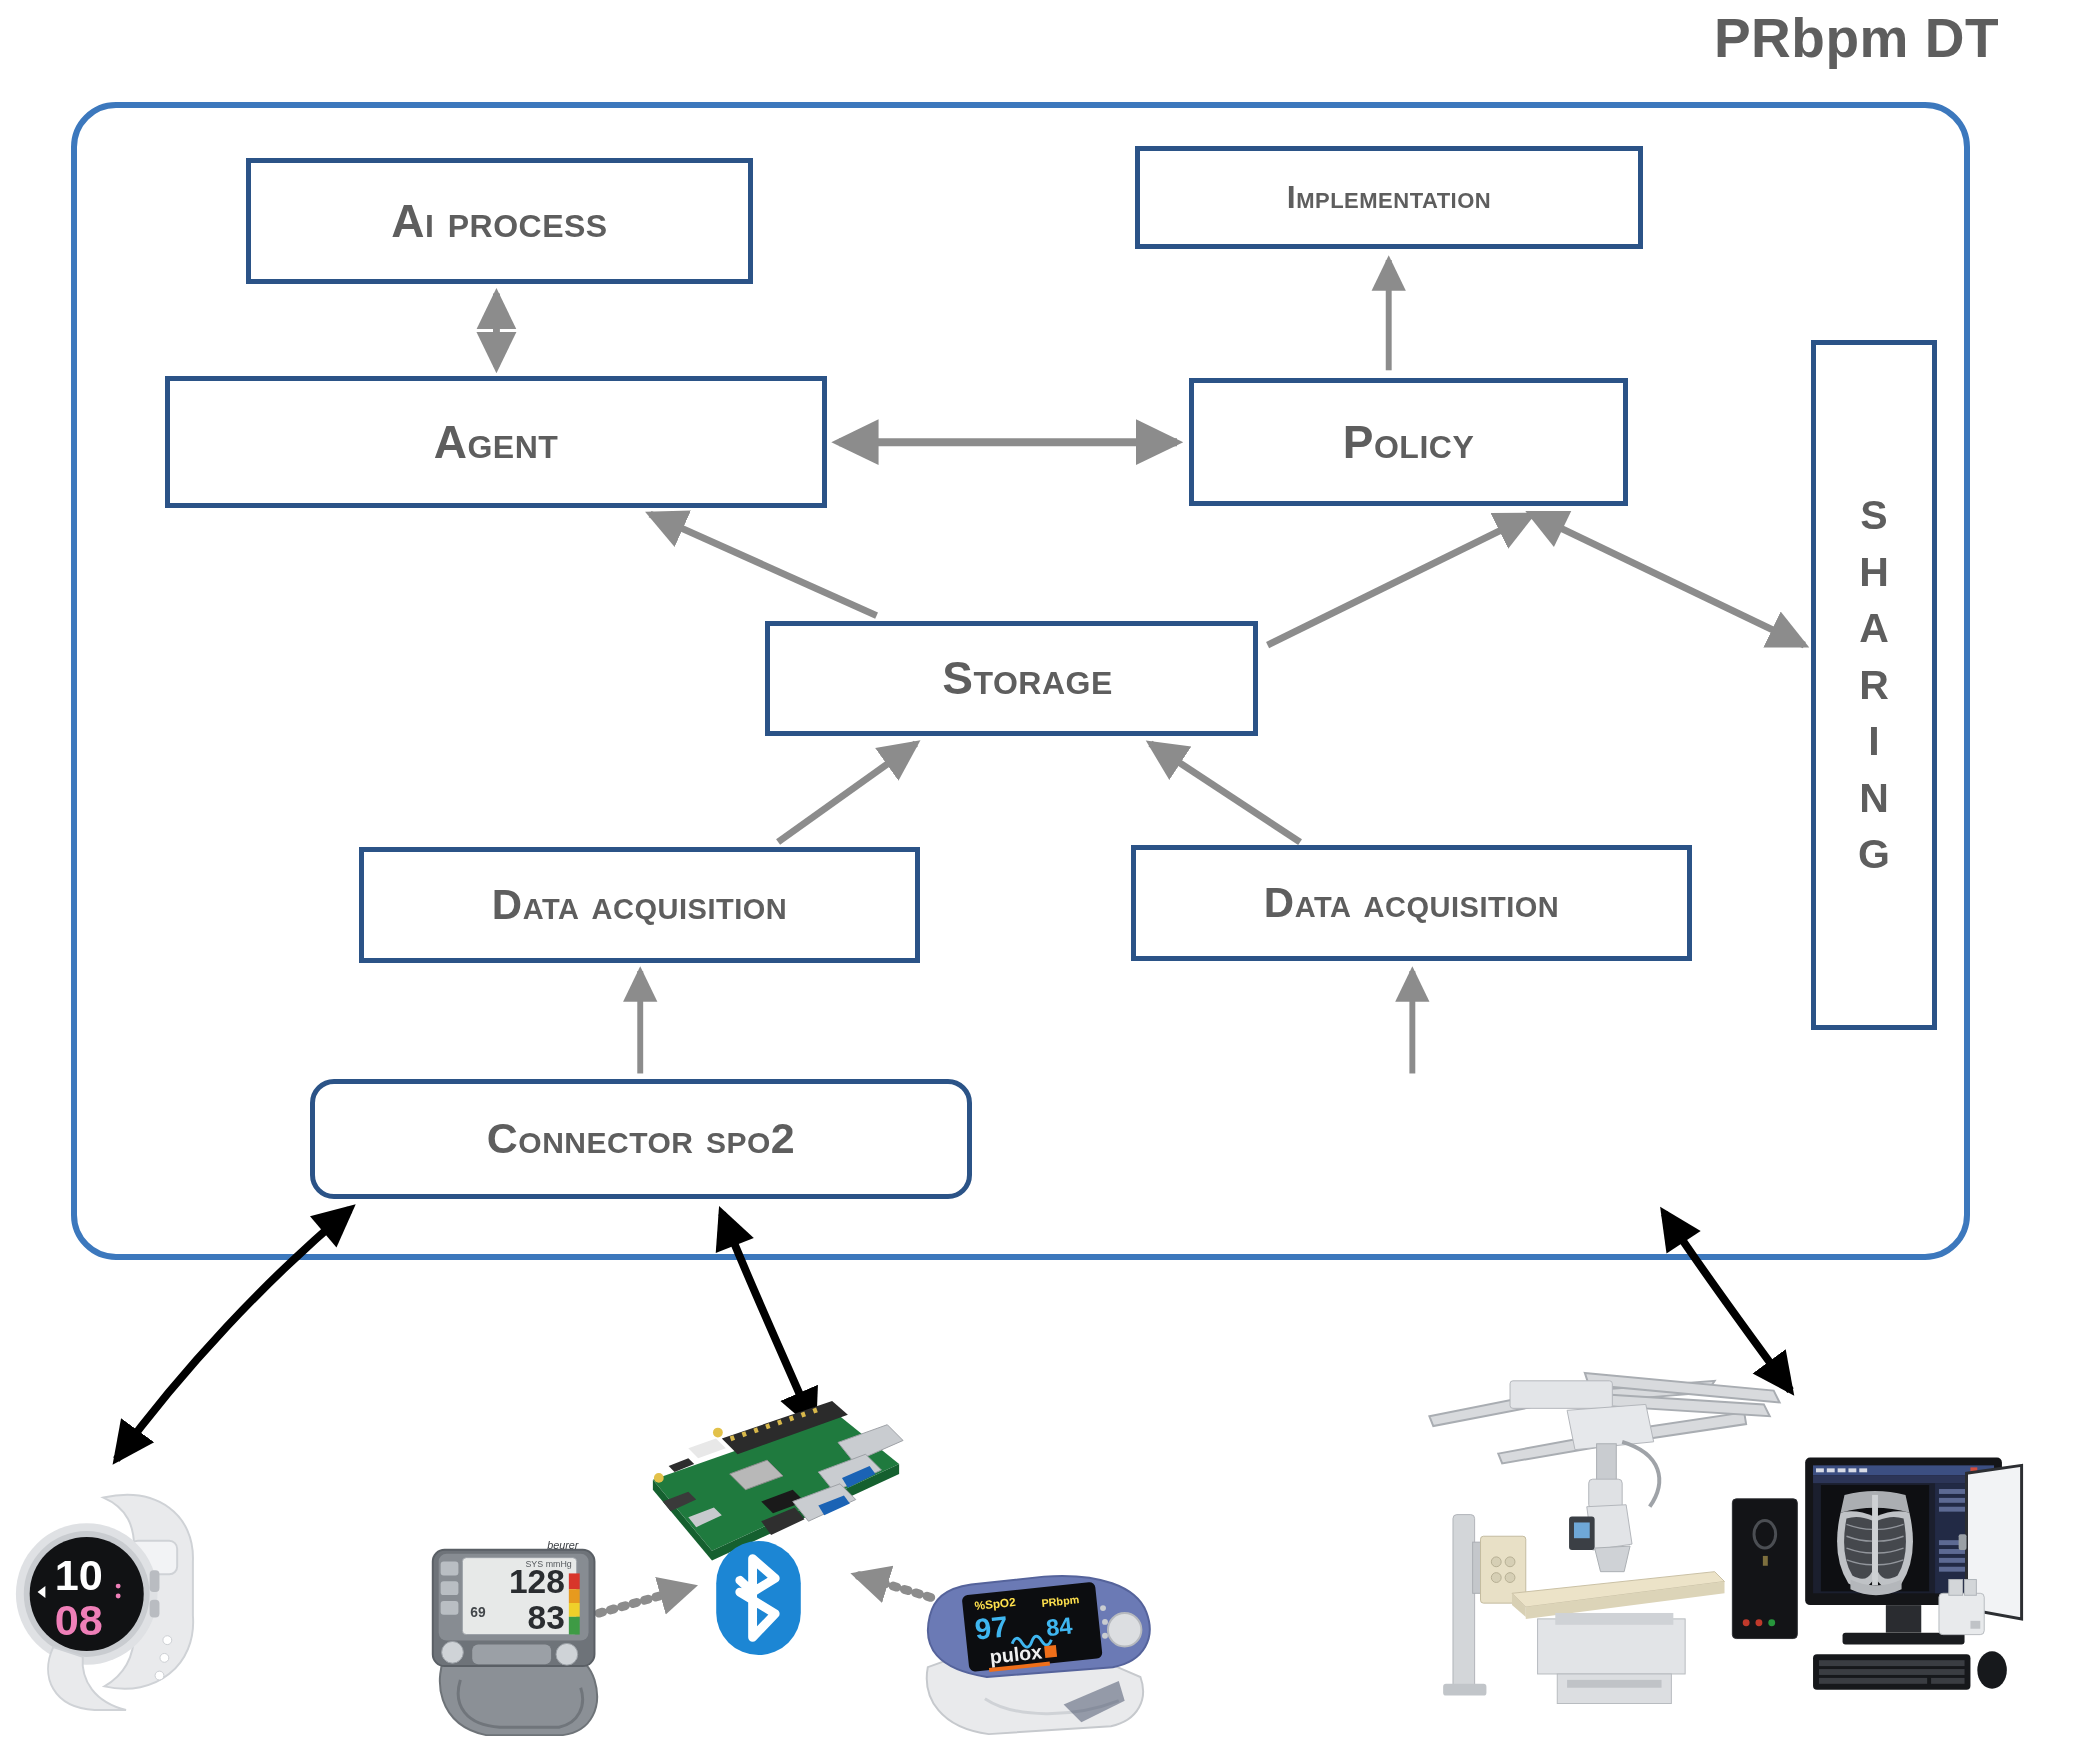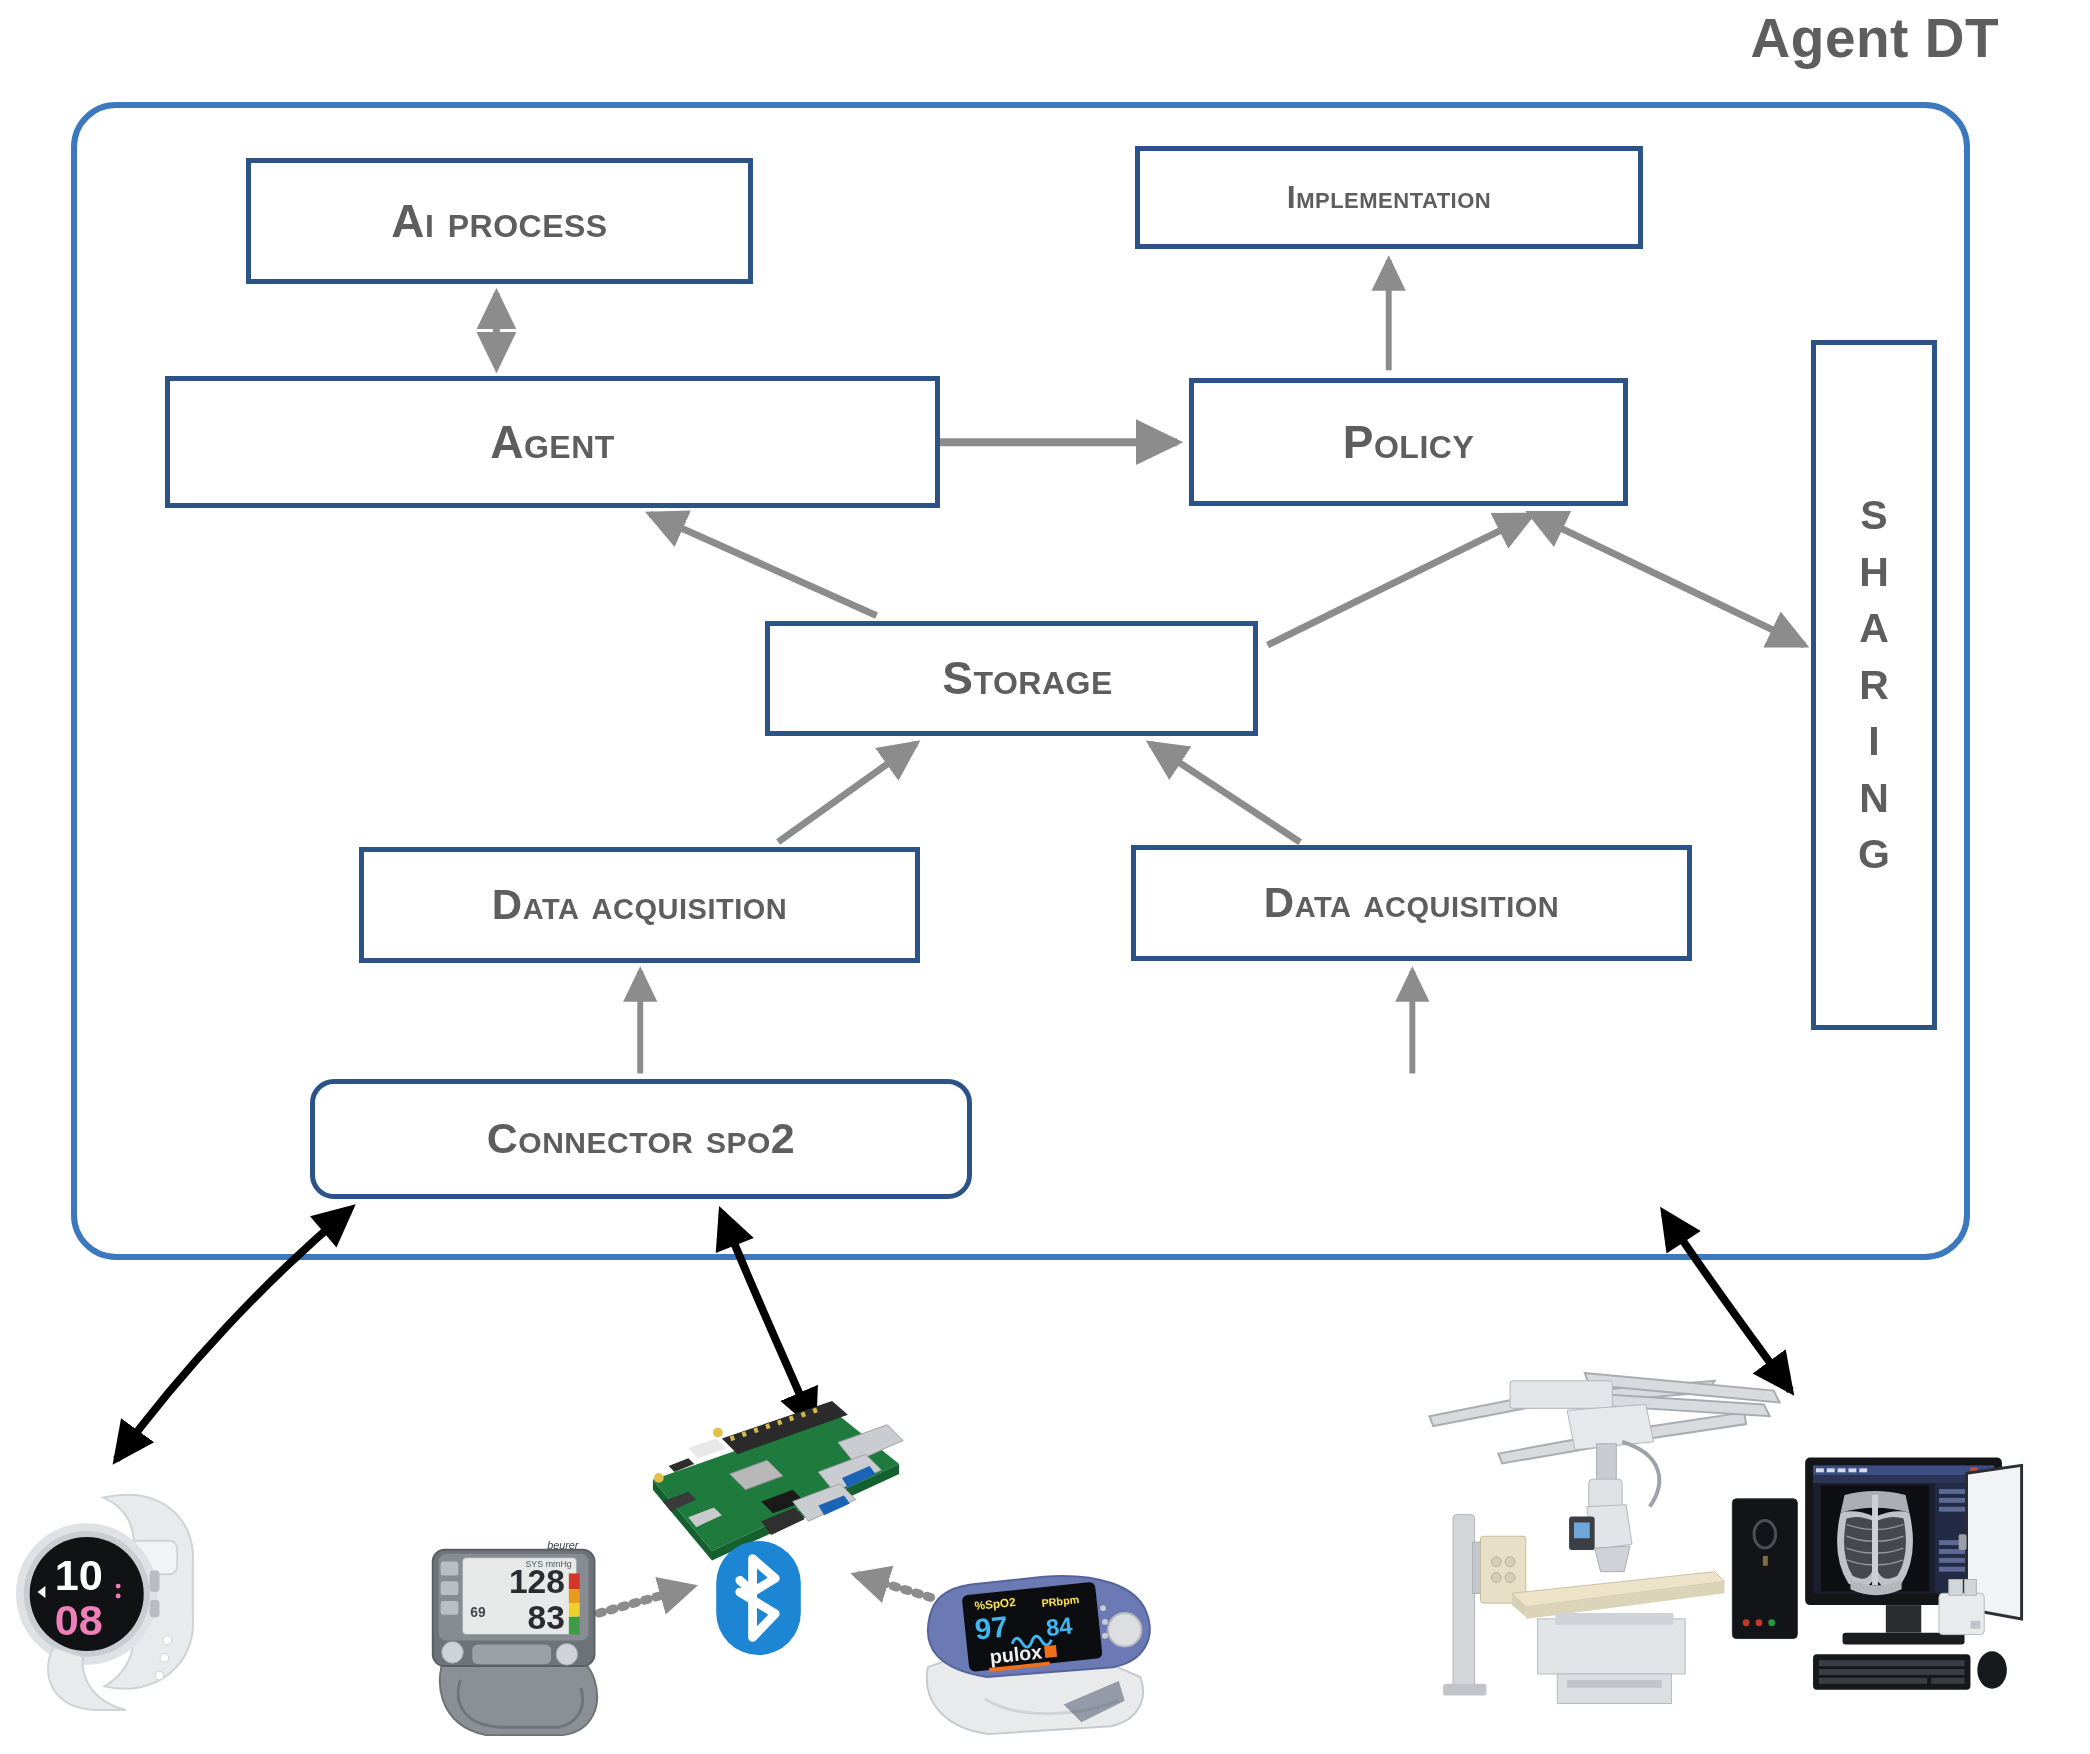--- a/index.html
+++ b/index.html
@@ -62,21 +62,21 @@
     padding: 0 9.9px;
   }
 
   
   .sc { font-variant: small-caps; text-transform: lowercase; font-weight: bold; }
   .sc::first-letter { text-transform: uppercase; }
 
   
   #node-ai-process   { left: 246px;  top: 158px;  width: 507px;  height: 126px; font-size: 46px; }
   #node-implementation { left: 1135px; top: 146px; width: 508px; height: 103px; font-size: 32px; }
-  #node-agent        { left: 165px;  top: 376px;  width: 775px;  height: 132px; font-size: 46px; }
+  #node-agent        { left: 165px;  top: 376px;  width: 662px;  height: 132px; font-size: 46px; }
   #node-policy       { left: 1189px; top: 378px;  width: 439px;  height: 128px; font-size: 46px; }
   #node-storage      { left: 765px;  top: 621px;  width: 493px;  height: 115px; font-size: 46px; padding-left: 32px; }
   #node-daq-left     { left: 359px;  top: 847px;  width: 561px;  height: 116px; font-size: 42px; }
   #node-daq-right    { left: 1131px; top: 845px;  width: 561px;  height: 116px; font-size: 42px; }
   #node-conn-spo2    { left: 310px;  top: 1079px; width: 662px;  height: 120px; font-size: 43px; border-radius: 24px; }
   #node-conn-xray    { left: 1090px; top: 1078px; width: 662px;  height: 120px; font-size: 43px; }
 
   
   #node-sharing {
     position: absolute;
@@ -115,21 +115,21 @@
   #device-rpi        { left: 645px; top: 1397px; width: 261px; height: 212px; }
   #device-bluetooth  { left: 714px; top: 1539px; width: 89px;  height: 118px; }
   #device-oximeter   { left: 916px; top: 1551px; width: 251px; height: 192px; }
   #device-xray       { left: 1419px;top: 1369px; width: 611px; height: 364px; }
 </style>
 </head>
 <body>
 
 <div id="root">
 
-  <div id="diagram-title">Agent DT</div>
+  <div id="diagram-title">PRbpm DT</div>
 
   <div id="dt-container"></div>
 
   <svg id="arrow-layer" viewBox="0 0 2122 1781" xmlns="http://www.w3.org/2000/svg">
     <defs>
       <marker id="ghead" markerWidth="7" markerHeight="7" refX="5.2" refY="3.5" orient="auto" markerUnits="strokeWidth">
         <path d="M0,0.6 L6,3.5 L0,6.4 z" fill="#8c8c8c"></path>
       </marker>
       <marker id="gtail" markerWidth="7" markerHeight="7" refX="1.0" refY="3.5" orient="auto" markerUnits="strokeWidth">
         <path d="M6,0.6 L0,3.5 L6,6.4 z" fill="#8c8c8c"></path>

